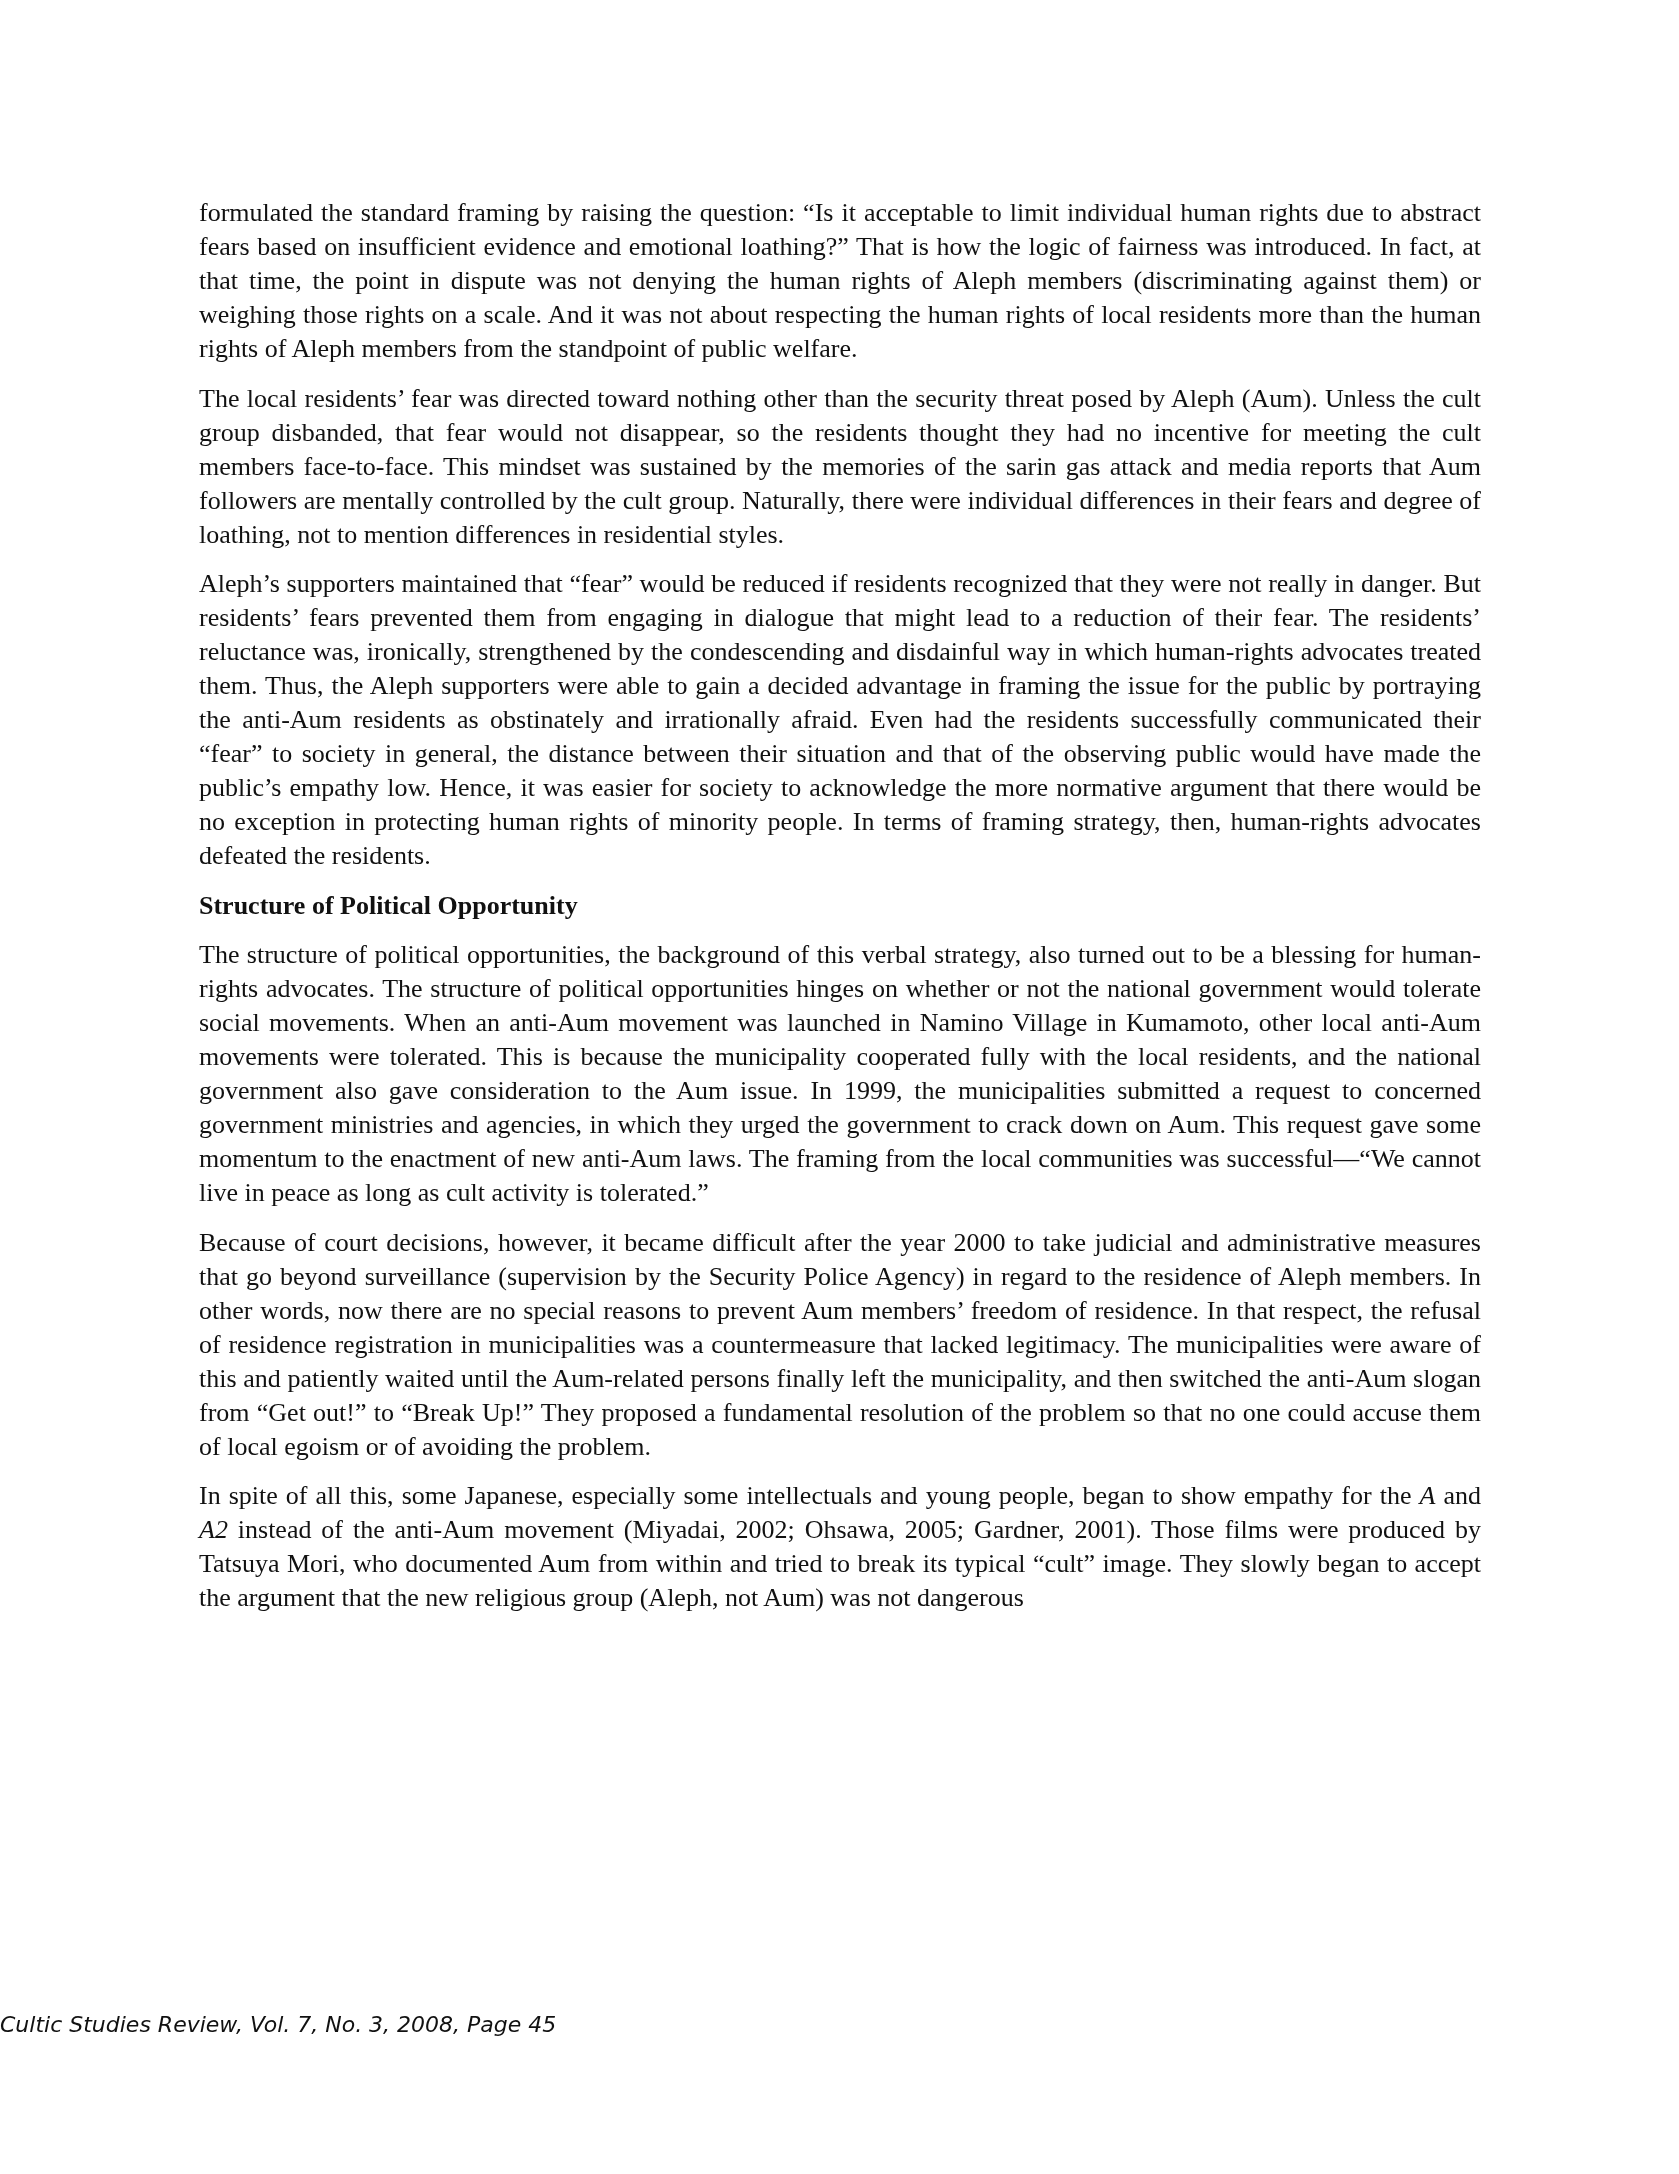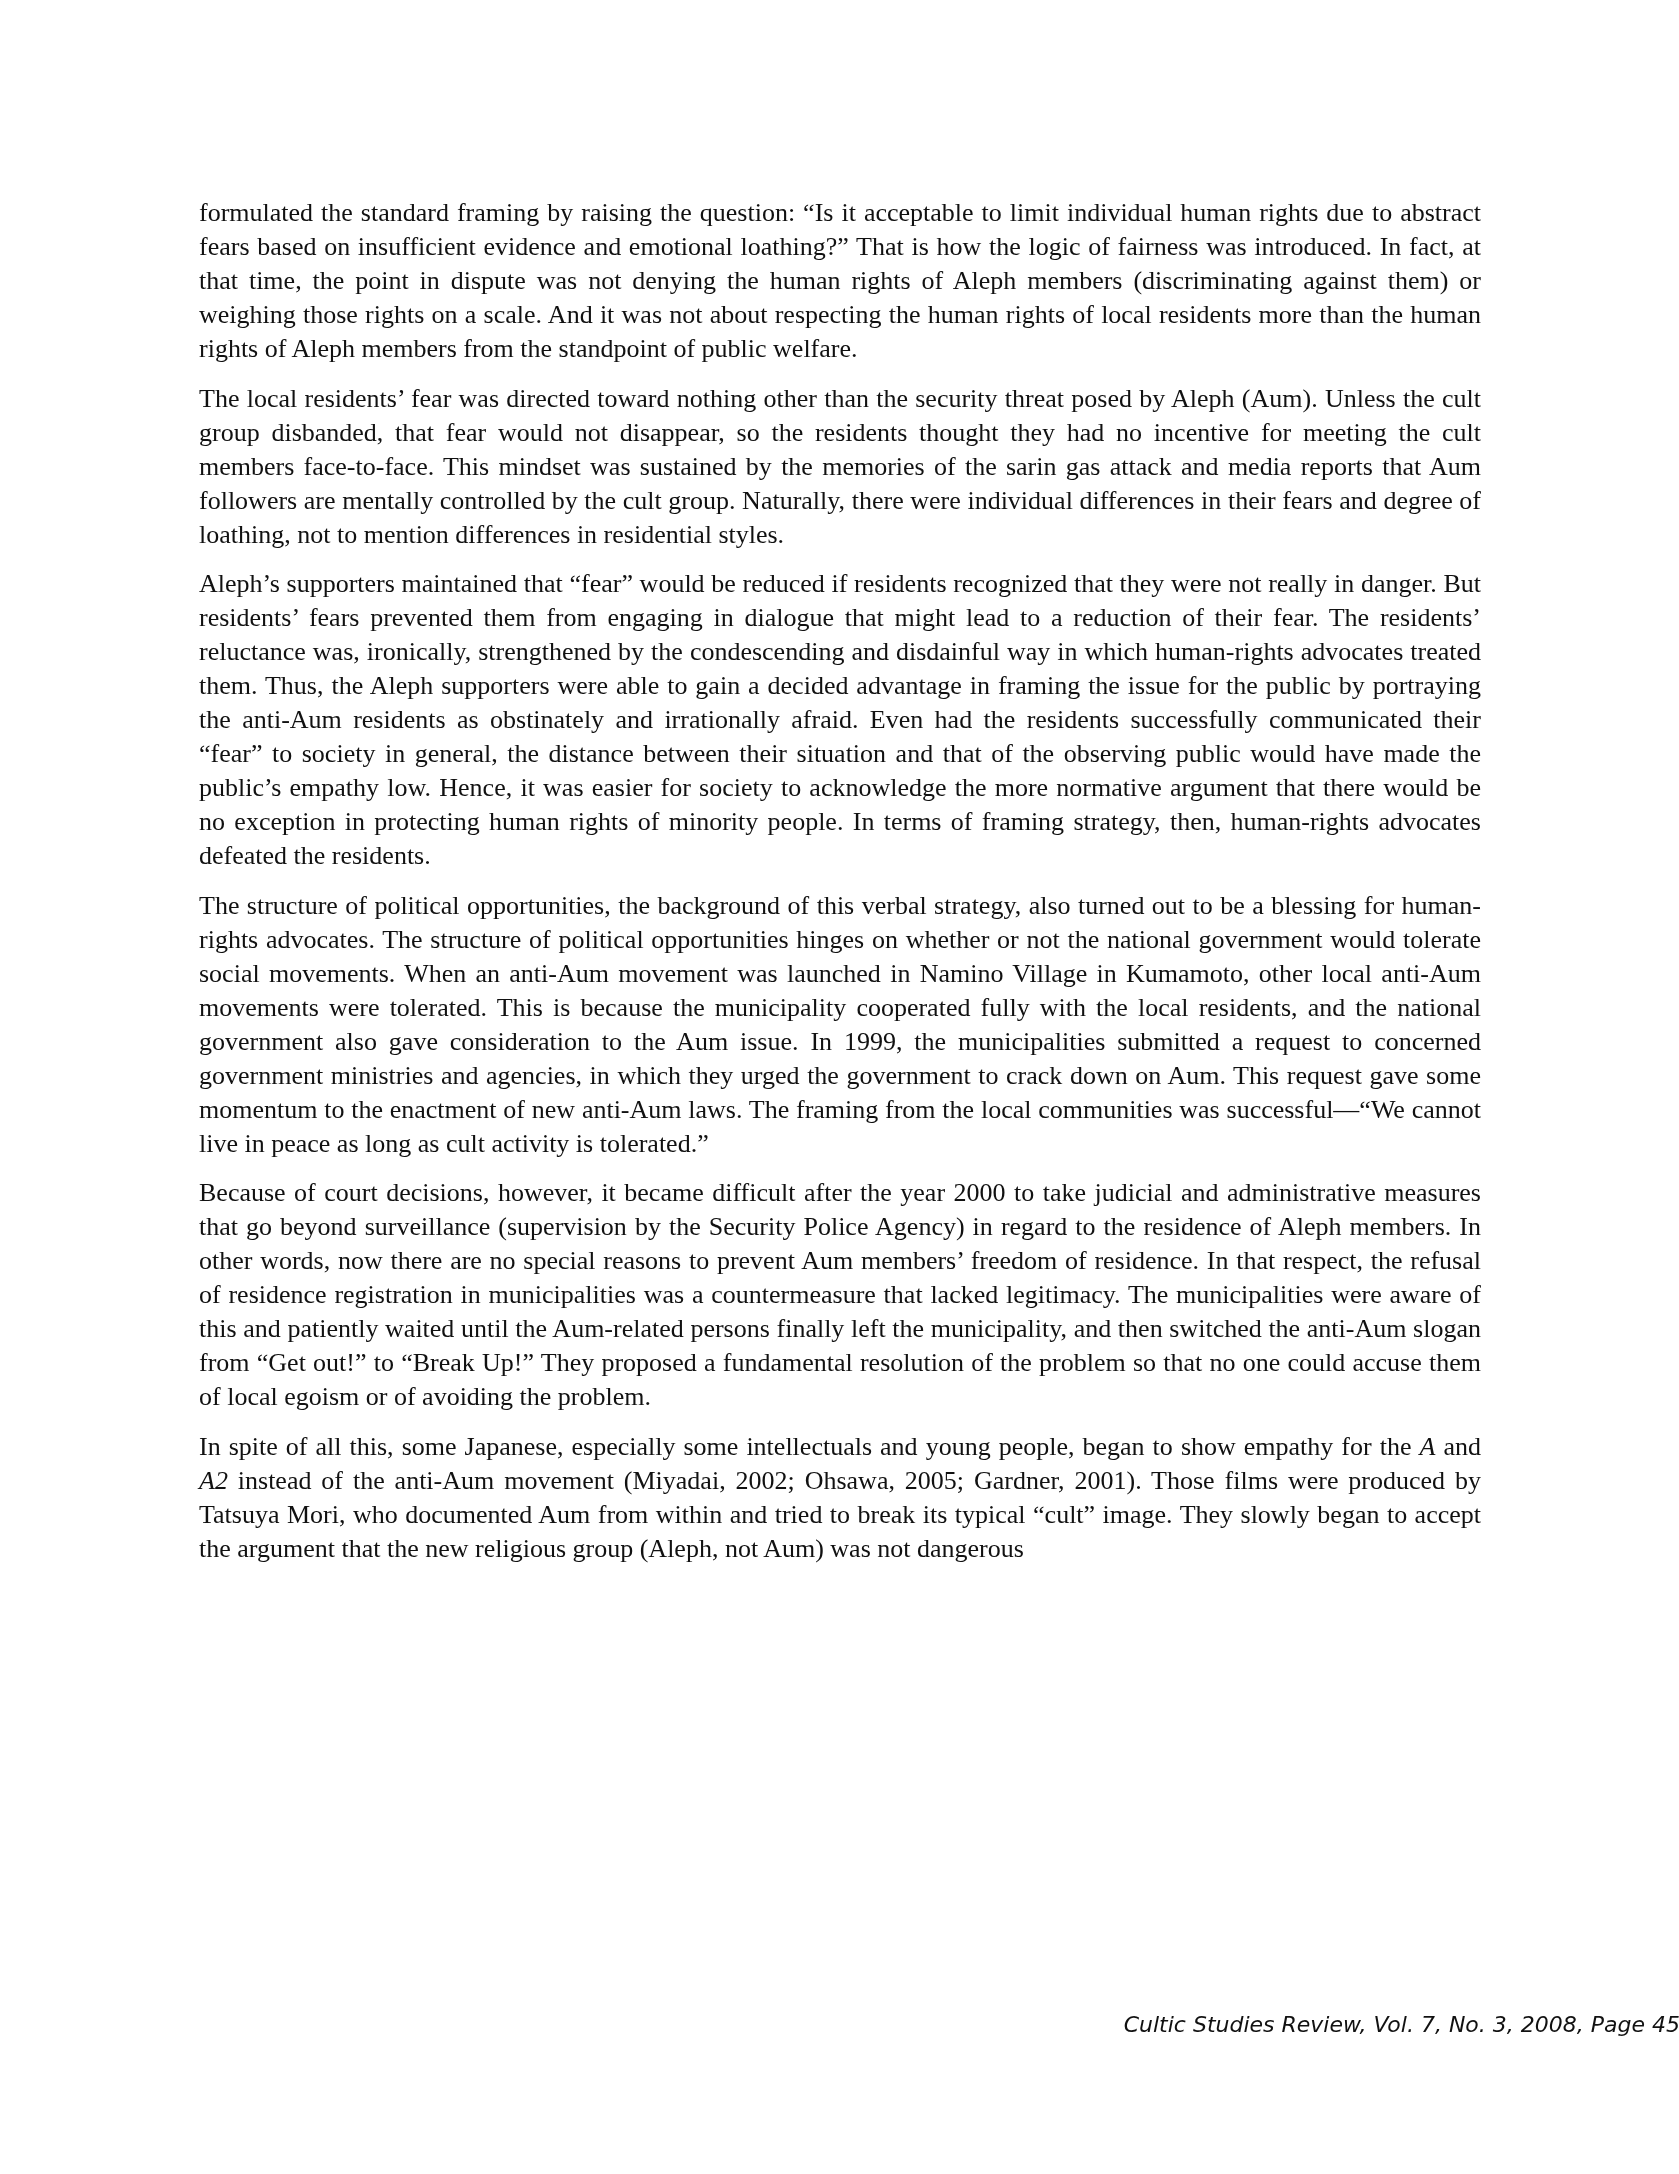--- a/index.html
+++ b/index.html
@@ -32,37 +32,38 @@
     margin: 0 0 15.5px 0;
     font-weight: bold;
     font-size: 26px;
     line-height: 34px;
   }
   .page-footer {
     position: absolute;
     left: 0;
     top: 2011px;
     width: 1680px;
-    text-align: right;
+    text-align: left;
     font-family: "DejaVu Sans", sans-serif;
     font-style: italic;
     font-size: 22px;
     line-height: 28px;
     color: #111111;
   }
   em { font-style: italic; }
 </style>
 </head>
 <body>
 
 <div class="page-content">
   <p class="para">formulated the standard framing by raising the question: “Is it acceptable to limit individual human rights due to abstract fears based on insufficient evidence and emotional loathing?” That is how the logic of fairness was introduced. In fact, at that time, the point in dispute was not denying the human rights of Aleph members (discriminating against them) or weighing those rights on a scale. And it was not about respecting the human rights of local residents more than the human rights of Aleph members from the standpoint of public welfare.</p>
   <p class="para">The local residents’ fear was directed toward nothing other than the security threat posed by Aleph (Aum). Unless the cult group disbanded, that fear would not disappear, so the residents thought they had no incentive for meeting the cult members face-to-face. This mindset was sustained by the memories of the sarin gas attack and media reports that Aum followers are mentally controlled by the cult group. Naturally, there were individual differences in their fears and degree of loathing, not to mention differences in residential styles.</p>
   <p class="para">Aleph’s supporters maintained that “fear” would be reduced if residents recognized that they were not really in danger. But residents’ fears prevented them from engaging in dialogue that might lead to a reduction of their fear. The residents’ reluctance was, ironically, strengthened by the condescending and disdainful way in which human-rights advocates treated them. Thus, the Aleph supporters were able to gain a decided advantage in framing the issue for the public by portraying the anti-Aum residents as obstinately and irrationally afraid. Even had the residents successfully communicated their “fear” to society in general, the distance between their situation and that of the observing public would have made the public’s empathy low. Hence, it was easier for society to acknowledge the more normative argument that there would be no exception in protecting human rights of minority people. In terms of framing strategy, then, human-rights advocates defeated the residents.</p>
 
+  <h3 class="section-heading">Structure of Political Opportunity</h3>
 
   <p class="para">The structure of political opportunities, the background of this verbal strategy, also turned out to be a blessing for human-rights advocates. The structure of political opportunities hinges on whether or not the national government would tolerate social movements. When an anti-Aum movement was launched in Namino Village in Kumamoto, other local anti-Aum movements were tolerated. This is because the municipality cooperated fully with the local residents, and the national government also gave consideration to the Aum issue. In 1999, the municipalities submitted a request to concerned government ministries and agencies, in which they urged the government to crack down on Aum. This request gave some momentum to the enactment of new anti-Aum laws. The framing from the local communities was successful—“We cannot live in peace as long as cult activity is tolerated.”</p>
   <p class="para">Because of court decisions, however, it became difficult after the year 2000 to take judicial and administrative measures that go beyond surveillance (supervision by the Security Police Agency) in regard to the residence of Aleph members. In other words, now there are no special reasons to prevent Aum members’ freedom of residence. In that respect, the refusal of residence registration in municipalities was a countermeasure that lacked legitimacy. The municipalities were aware of this and patiently waited until the Aum-related persons finally left the municipality, and then switched the anti-Aum slogan from “Get out!” to “Break Up!” They proposed a fundamental resolution of the problem so that no one could accuse them of local egoism or of avoiding the problem.</p>
   <p class="para" style="margin-bottom:0"><span>In spite of all this, some Japanese, especially some intellectuals and young people, began to show empathy for the </span><em>A</em><span> and </span><em>A2</em><span> instead of the anti-Aum movement (Miyadai, 2002; Ohsawa, 2005; Gardner, 2001). Those films were produced by Tatsuya Mori, who documented Aum from within and tried to break its typical “cult” image. They slowly began to accept the argument that the new religious group (Aleph, not Aum) was not dangerous</span></p>
 </div>
 
 <div class="page-footer">Cultic Studies Review, Vol. 7, No. 3, 2008, Page 45</div>
 
 
 </body></html>

